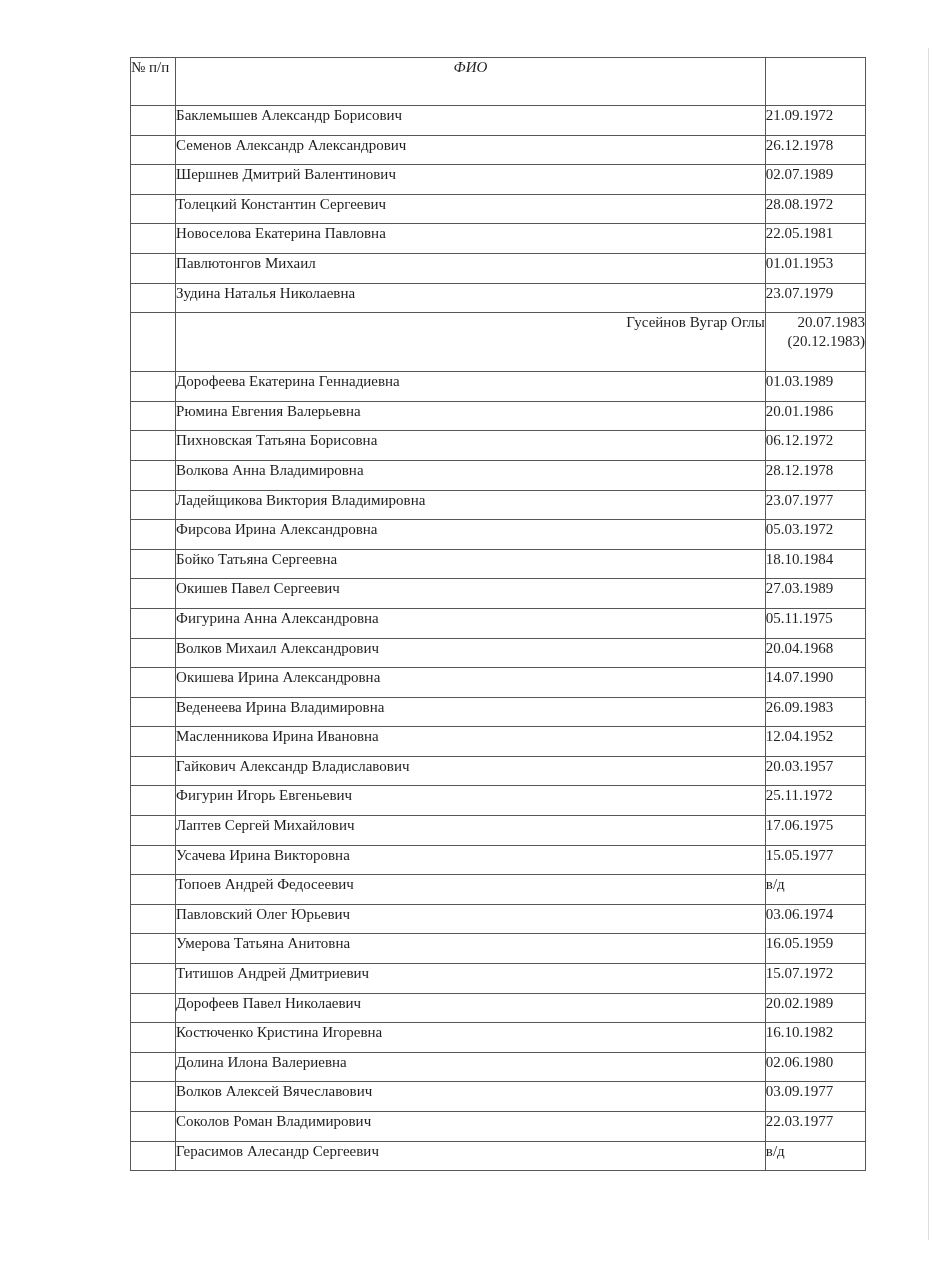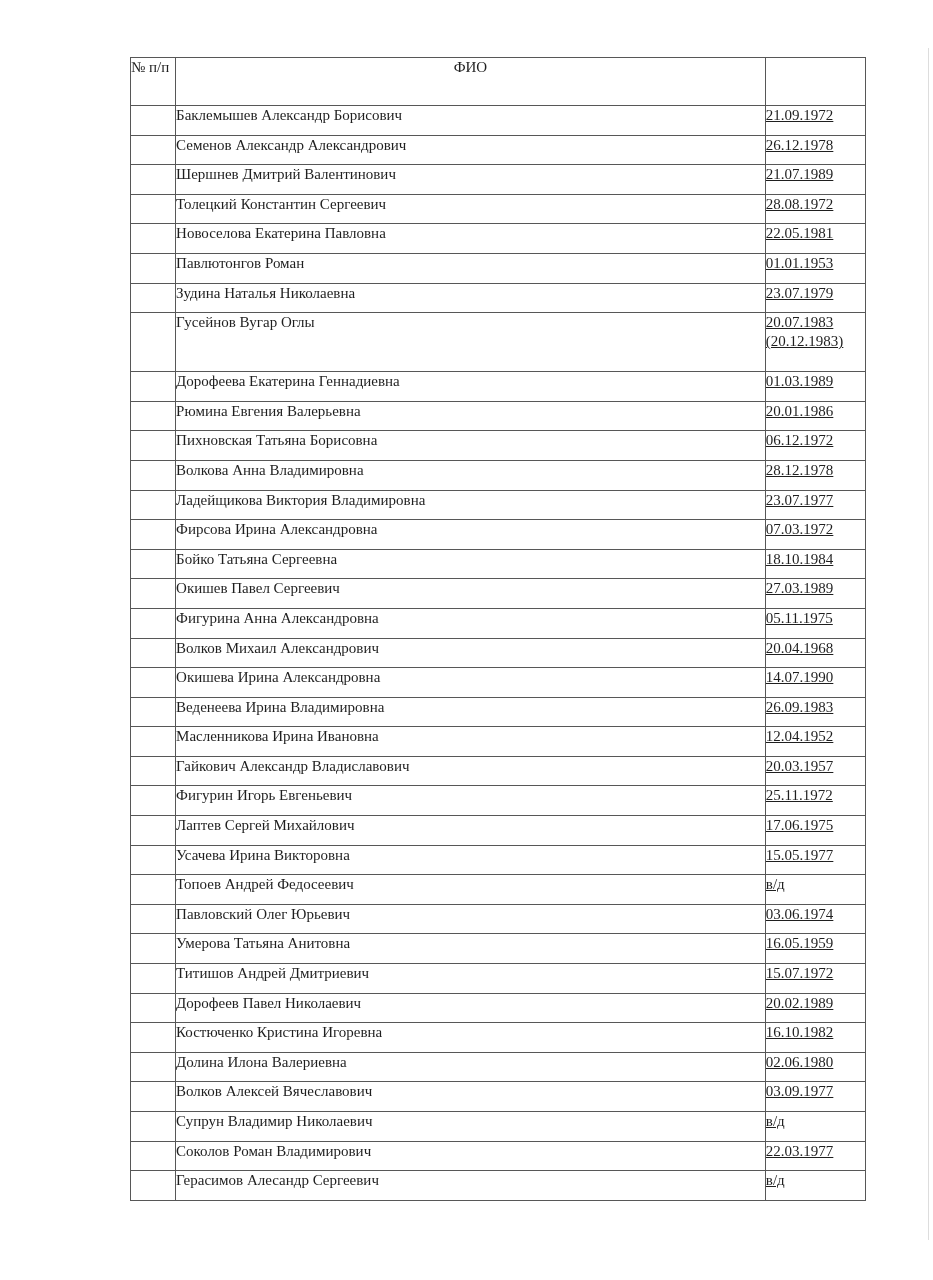--- a/index.html
+++ b/index.html
@@ -33,37 +33,38 @@
     line-height: 19px;
     color: #1f1f1f;
     font-weight: normal;
     vertical-align: top;
     padding: 0;
     overflow: hidden;
     white-space: nowrap;
   }
   thead tr { height: 48px; }
   tbody tr { height: 29.6px; }
-  tbody tr.tall { height: 59px; }
+  tbody tr.tall { height: 59px; text-align: right; }
   .col-num  { width: 45px; }
   .col-name { width: 589px; }
   .col-date { width: 100px; }
   th.col-num {
     text-align: left;
     padding: 4px 0 0 7px;
     line-height: 21px;
     white-space: normal;
     margin-top: 8px;
   }
   th.col-name {
     text-align: center;
     padding-top: 5px;
+    font-style: italic;
   }
   td.col-name { padding: 5px 4px 0 12px; }
-  td.col-date { padding: 5px 2px 0 8px; text-decoration: underline; }
+  td.col-date { padding: 5px 2px 0 8px; }
   .edge-line {
     position: absolute;
     left: 928px;
     top: 48px;
     width: 1px;
     height: 1192px;
     background: #dddddd;
   }
 </style>
 </head>
@@ -95,40 +96,40 @@
           <td class="col-num"></td>
           <td class="col-name">Семенов Александр Александрович</td>
           <td class="col-date">
             <div>26.12.1978</div>
           </td>
         </tr>
         <tr>
           <td class="col-num"></td>
           <td class="col-name">Шершнев Дмитрий Валентинович</td>
           <td class="col-date">
-            <div>21.07.1989</div>
+            <div>02.07.1989</div>
           </td>
         </tr>
         <tr>
           <td class="col-num"></td>
           <td class="col-name">Толецкий Константин Сергеевич</td>
           <td class="col-date">
             <div>28.08.1972</div>
           </td>
         </tr>
         <tr>
           <td class="col-num"></td>
           <td class="col-name">Новоселова Екатерина Павловна</td>
           <td class="col-date">
             <div>22.05.1981</div>
           </td>
         </tr>
         <tr>
           <td class="col-num"></td>
-          <td class="col-name">Павлютонгов Роман</td>
+          <td class="col-name">Павлютонгов Михаил</td>
           <td class="col-date">
             <div>01.01.1953</div>
           </td>
         </tr>
         <tr>
           <td class="col-num"></td>
           <td class="col-name">Зудина Наталья Николаевна</td>
           <td class="col-date">
             <div>23.07.1979</div>
           </td>
@@ -173,21 +174,21 @@
           <td class="col-num"></td>
           <td class="col-name">Ладейщикова Виктория Владимировна</td>
           <td class="col-date">
             <div>23.07.1977</div>
           </td>
         </tr>
         <tr>
           <td class="col-num"></td>
           <td class="col-name">Фирсова Ирина Александровна</td>
           <td class="col-date">
-            <div>07.03.1972</div>
+            <div>05.03.1972</div>
           </td>
         </tr>
         <tr>
           <td class="col-num"></td>
           <td class="col-name">Бойко Татьяна Сергеевна</td>
           <td class="col-date">
             <div>18.10.1984</div>
           </td>
         </tr>
         <tr>
@@ -307,27 +308,20 @@
           <td class="col-name">Долина Илона Валериевна</td>
           <td class="col-date">
             <div>02.06.1980</div>
           </td>
         </tr>
         <tr>
           <td class="col-num"></td>
           <td class="col-name">Волков Алексей Вячеславович</td>
           <td class="col-date">
             <div>03.09.1977</div>
-          </td>
-        </tr>
-        <tr>
-          <td class="col-num"></td>
-          <td class="col-name">Супрун Владимир Николаевич</td>
-          <td class="col-date">
-            <div>в/д</div>
           </td>
         </tr>
         <tr>
           <td class="col-num"></td>
           <td class="col-name">Соколов Роман Владимирович</td>
           <td class="col-date">
             <div>22.03.1977</div>
           </td>
         </tr>
         <tr>

